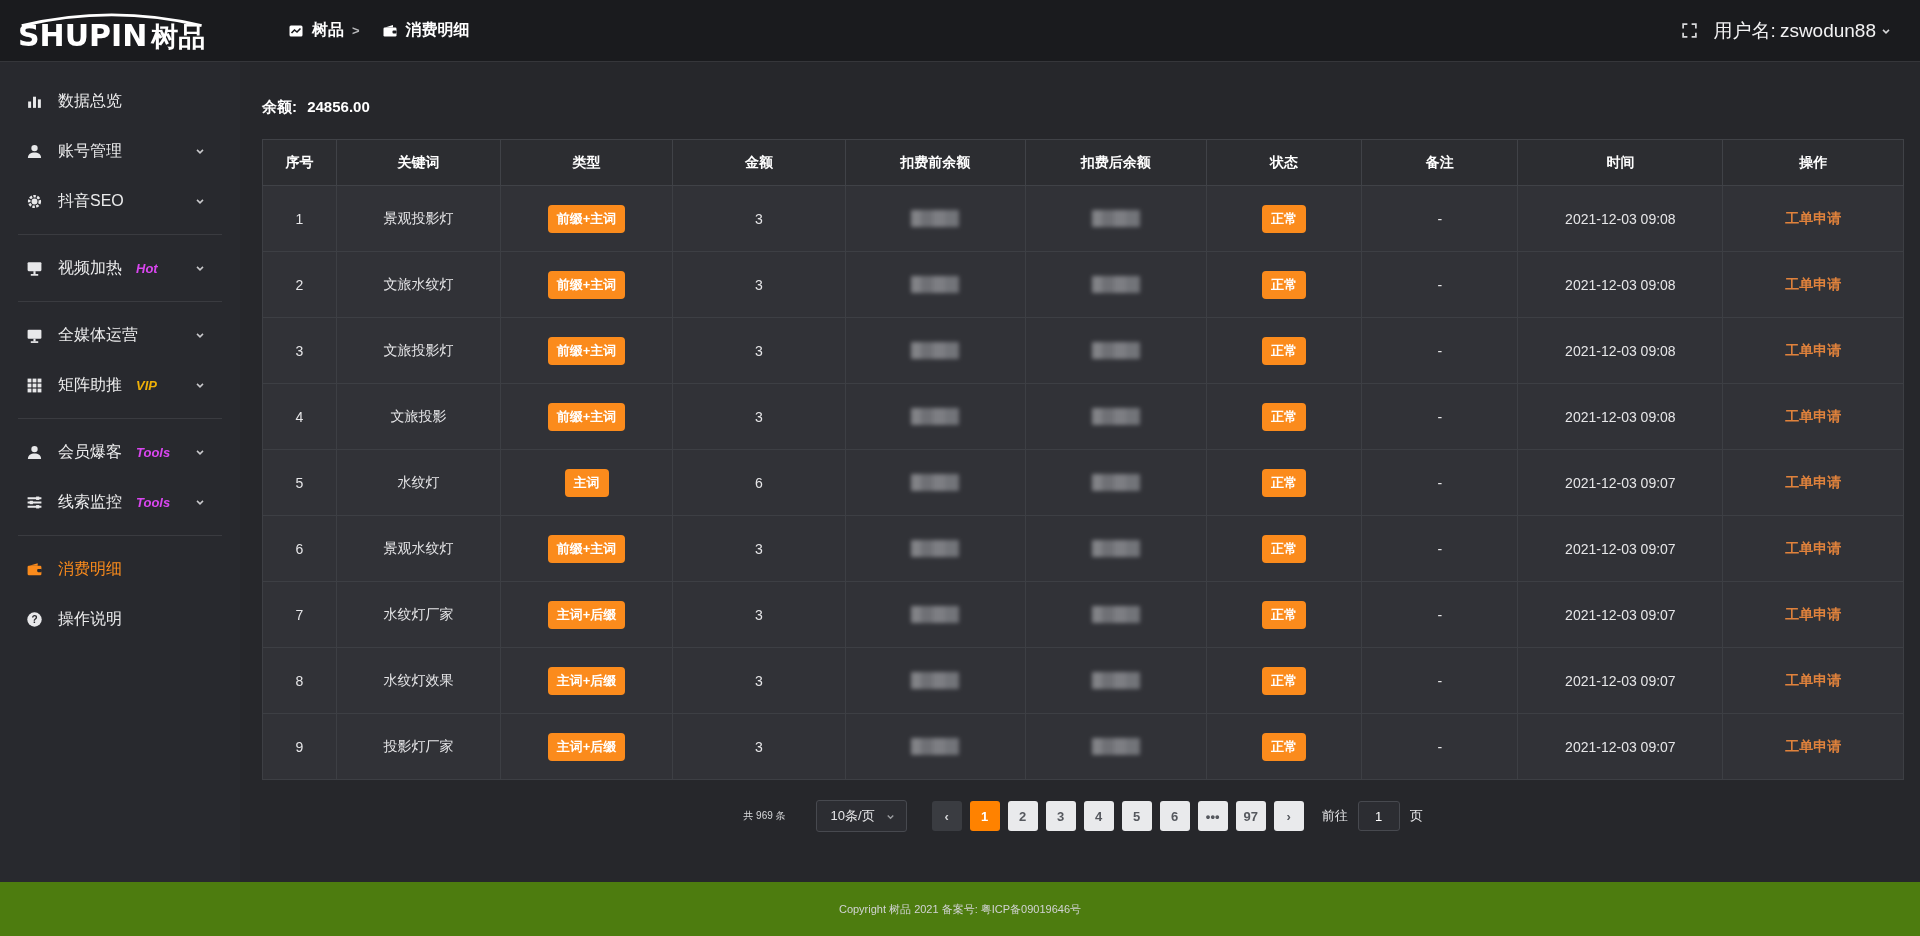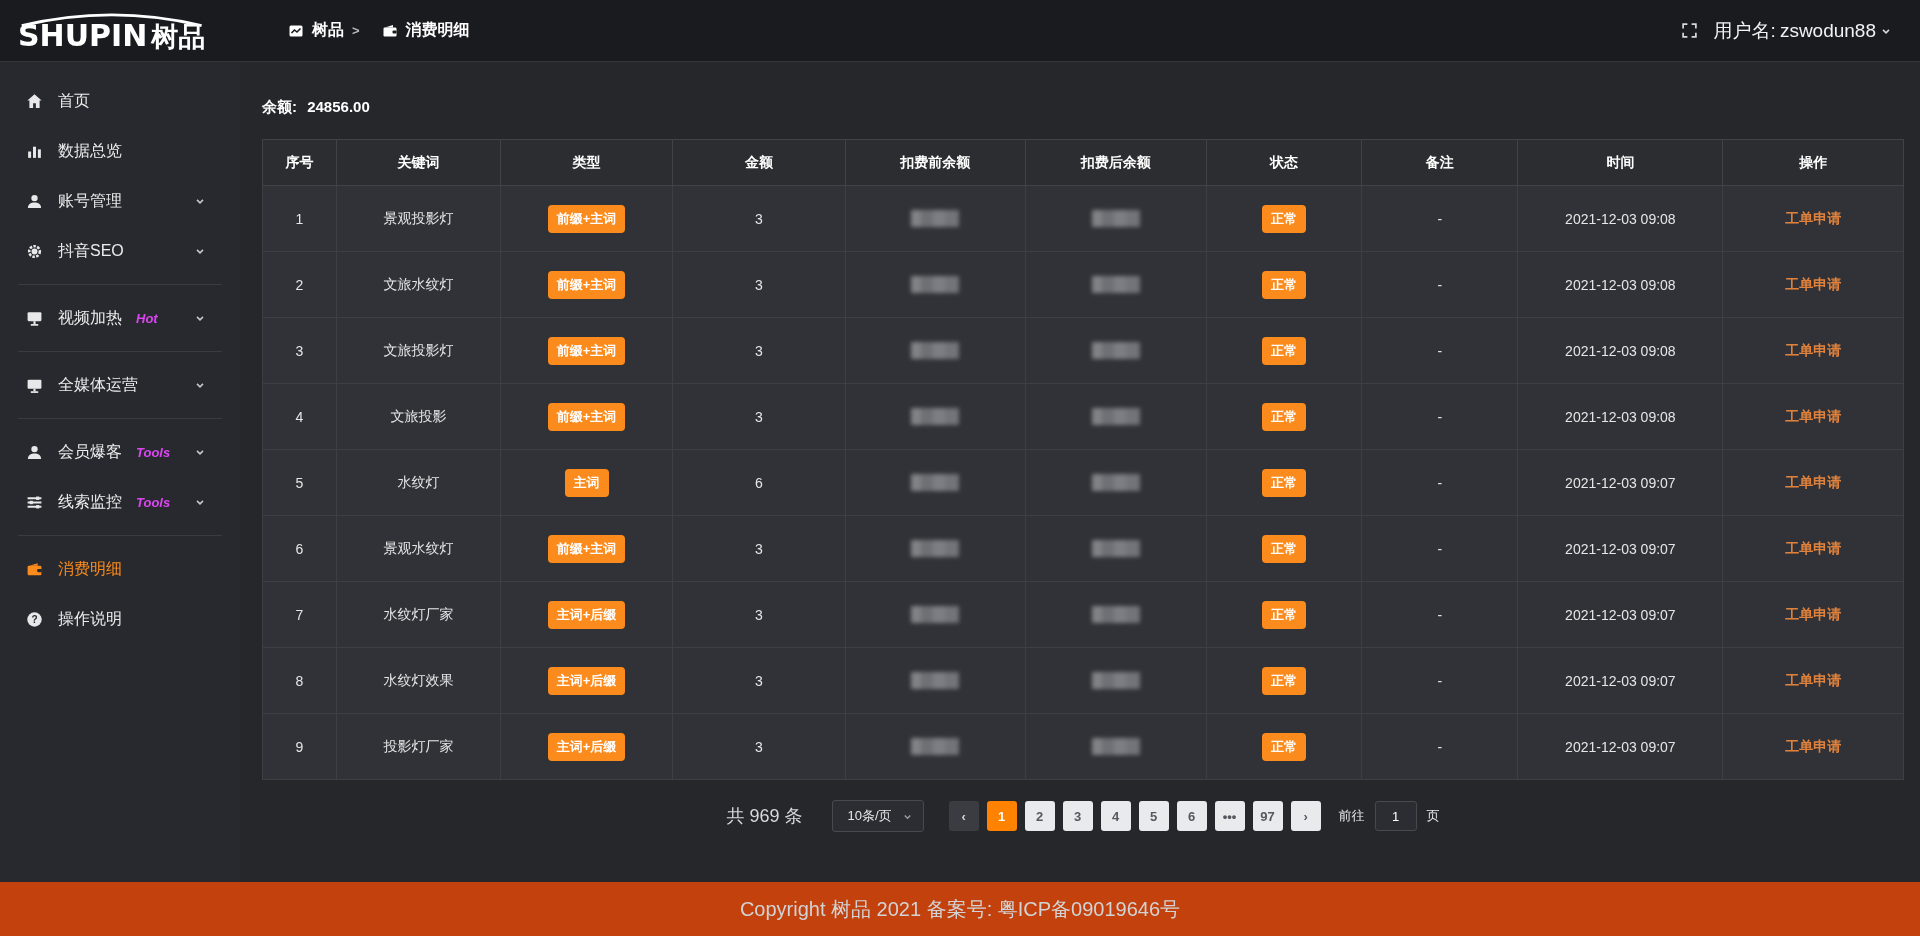--- a/index.html
+++ b/index.html
@@ -53,37 +53,37 @@
   .type-badge, .status-badge { display:inline-block; background:#fb8b1c; color:#fff;
     font-weight:bold; font-size:13px; padding:5px 9px; border-radius:4px; }
   .action-link { color:#e0823c; font-weight:bold; font-size:14px; cursor:pointer; }
   .masked { width:48px; height:17px; margin:0 auto; border-radius:1px; opacity:.75;
     background:
       linear-gradient(90deg,#9c9da1 0 20%,#84858a 20% 45%,#97989d 45% 70%,#888a8f 70%);
     filter:blur(2px); }
   
   .pagination { display:flex; align-items:center; justify-content:center; gap:8px;
     margin-top:20px; font-size:13px; color:#d8d9db; }
-  .pg-total { margin-right:22px; font-size:18px; }
+  .pg-total { margin-right:22px; font-size:10px; }
   .pg-size { display:flex; align-items:center; gap:10px; background:#2c2d32;
     border:1px solid #47494f; border-radius:3px; height:32px; padding:0 10px 0 14px;
     color:#e7e7e9; cursor:pointer; margin-right:17px; }
   .pg-btn { min-width:30px; height:30px; display:inline-flex; align-items:center;
     justify-content:center; background:#e9eaec; color:#55585e; font-weight:bold;
     font-size:13px; border-radius:3px; cursor:pointer; padding:0 4px; }
   .pg-btn.prev { background:#3a3c41; color:#d5d6d8; }
   .pg-btn.active { background:#ff8200; color:#fff; }
   .pg-goto { display:flex; align-items:center; gap:10px; margin-left:10px; color:#e7e7e9; }
   .pg-input { width:42px; height:30px; background:#2c2d32; border:1px solid #47494f;
     border-radius:3px; color:#fff; text-align:center; font-size:13px;
     font-family:inherit; }
   
   .footer { position:absolute; bottom:0; left:0; width:1920px; height:54px;
-    background:#c2410c; display:flex; align-items:center; justify-content:center;
-    color:#d2d3d5; font-size:20px; }
+    background:#4d7c0f; display:flex; align-items:center; justify-content:center;
+    color:#d2d3d5; font-size:11px; }
 </style>
 </head>
 <body>
 
 <div class="topbar">
   <div class="logo-box">
     <div class="logo-inner">
       <svg class="logo-arc" viewBox="0 0 200 14">
         <path d="M4 13 Q100 -10 196 13" stroke="#fff" stroke-width="3" fill="none"></path>
       </svg>
@@ -124,29 +124,20 @@
       </span>
     </span>
   </div>
 </div>
 
 <div class="sidebar">
   <div id="sidebar-menu">
       <div class="sb-item">
        <span class="icon ">
           <svg width="17" height="17" viewBox="0 0 16 16" fill="currentColor">
-            <path d="M8 1.2L1.3 7.1h1.9V14h3.5v-4.4h2.6V14h3.5V7.1h1.9z"></path>
-          </svg>
-        </span>
-       <span class="sb-label">首页</span>
-
-     </div>
-      <div class="sb-item">
-       <span class="icon ">
-          <svg width="17" height="17" viewBox="0 0 16 16" fill="currentColor">
             <rect x="2" y="8" width="2.8" height="6"></rect>
             <rect x="6.6" y="3.5" width="2.8" height="10.5"></rect>
             <rect x="11.2" y="6" width="2.8" height="8"></rect>
           </svg>
         </span>
        <span class="sb-label">数据总览</span>
 
      </div>
       <div class="sb-item">
        <span class="icon ">
@@ -199,20 +190,42 @@
       <div class="sb-item">
        <span class="icon ">
           <svg width="17" height="17" viewBox="0 0 16 16" fill="currentColor">
             <rect x="1.5" y="2.5" width="13" height="8.5" rx="1"></rect>
             <rect x="7" y="11" width="2" height="2.6"></rect>
             <rect x="4.5" y="13.4" width="7" height="1.6"></rect>
           </svg>
         </span>
        <span class="sb-label">全媒体运营</span>
 
+       <span class="icon chev">
+          <svg width="12" height="12" viewBox="0 0 16 16" fill="none" stroke="currentColor" stroke-width="2">
+            <path d="M4 6.5l4 4 4-4"></path>
+          </svg>
+        </span>
+     </div>
+      <div class="sb-item">
+       <span class="icon ">
+          <svg width="17" height="17" viewBox="0 0 16 16" fill="currentColor">
+            <rect x="1.5" y="1.5" width="3.6" height="3.6"></rect>
+            <rect x="6.2" y="1.5" width="3.6" height="3.6"></rect>
+            <rect x="10.9" y="1.5" width="3.6" height="3.6"></rect>
+            <rect x="1.5" y="6.2" width="3.6" height="3.6"></rect>
+            <rect x="6.2" y="6.2" width="3.6" height="3.6"></rect>
+            <rect x="10.9" y="6.2" width="3.6" height="3.6"></rect>
+            <rect x="1.5" y="10.9" width="3.6" height="3.6"></rect>
+            <rect x="6.2" y="10.9" width="3.6" height="3.6"></rect>
+            <rect x="10.9" y="10.9" width="3.6" height="3.6"></rect>
+          </svg>
+        </span>
+       <span class="sb-label">矩阵助推</span>
+       <span class="sb-badge gold">VIP</span>
        <span class="icon chev">
           <svg width="12" height="12" viewBox="0 0 16 16" fill="none" stroke="currentColor" stroke-width="2">
             <path d="M4 6.5l4 4 4-4"></path>
           </svg>
         </span>
      </div>
       <div class="sb-divider"></div>
       <div class="sb-item">
        <span class="icon ">
           <svg width="17" height="17" viewBox="0 0 16 16" fill="currentColor">

